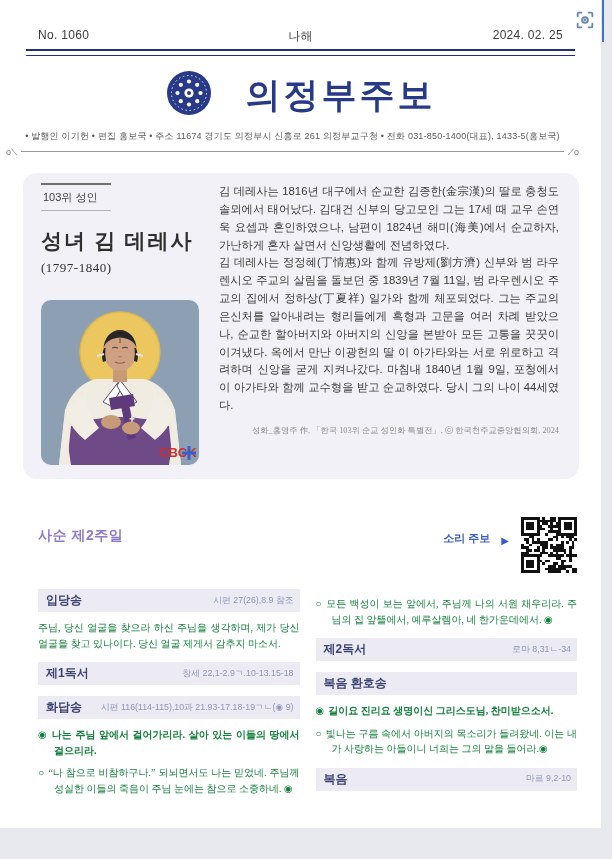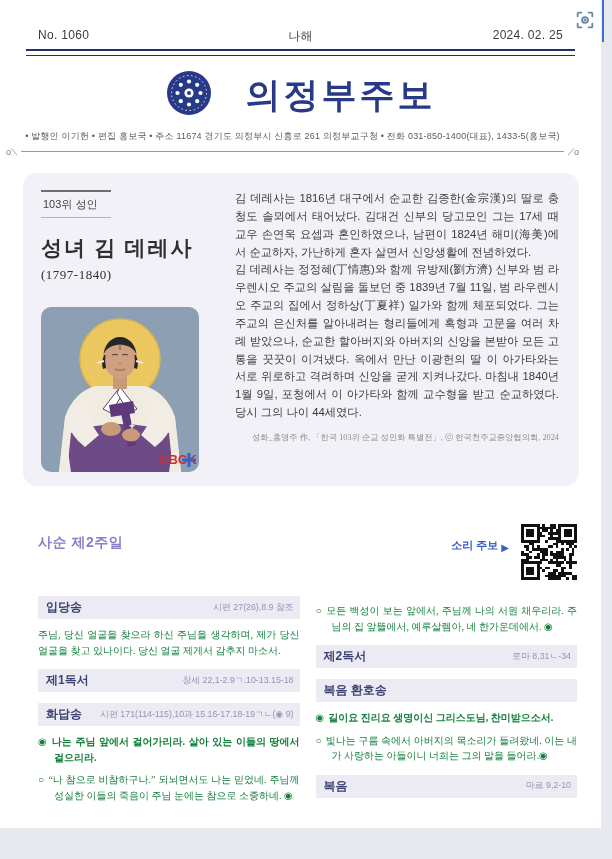--- a/index.html
+++ b/index.html
@@ -29,38 +29,38 @@
   .mast-title{font-size:35px;font-weight:800;color:#283a87;letter-spacing:3px;
        font-family:"Liberation Sans","DejaVu Sans",sans-serif;margin-left:24px;}
   .publisher{margin:10px 22px 0 6px;}
   .publisher .txt{text-align:center;font-size:9px;color:#5a5a5a;letter-spacing:.2px;}
   .pub-rule{display:flex;align-items:center;margin-top:4px;color:#8a8a8a;font-size:9px;}
   .pub-rule .line{flex:1;border-bottom:1px solid #9a9a9a;height:1px;margin:0 4px 3px 4px;}
   .pub-rule .dg{font-size:9px;color:#777;}
 
   
   .card{margin:15px 22px 0 23px;background:#f2f1f7;border-radius:14px;
-        padding:17px 20px 14px 18px;display:flex;gap:36px;}
+        padding:10px 20px 14px 18px;display:flex;gap:20px;}
   .card-left{width:158px;flex-shrink:0;}
   .tag{display:inline-block;border-top:2px solid #6e6e6e;border-bottom:1px solid #b5b5b5;
        padding:5px 14px 5px 2px;font-size:11px;color:#3f3f3f;}
   .saint-name{font-family:"Liberation Serif","DejaVu Serif",serif;font-size:21px;
        font-weight:700;color:#2f2f2f;margin-top:16px;letter-spacing:2px;}
   .saint-years{font-family:"Liberation Serif","DejaVu Serif",serif;font-size:13px;
        color:#2f2f2f;margin-top:5px;letter-spacing:.5px;}
   .portrait{margin-top:24px;width:158px;height:165px;border-radius:10px;overflow:hidden;display:block;}
   .card-right{flex:1;min-width:0;}
   .bio{font-size:11.3px;line-height:1.58;color:#3a3a3a;text-align:justify;}
   .bio p{margin:0;}
   .credit{margin-top:10px;text-align:right;font-size:8.3px;color:#8d8d8d;font-family:Liberation Serif, serif;}
 
   
   .lit-head{display:flex;align-items:flex-start;margin:38px 24px 0 38px;}
   .lit-title{flex:1;font-size:14px;font-weight:800;color:#8f7cc6;letter-spacing:.5px;padding-top:10px;}
-  .audio{display:flex;align-items:flex-end;gap:3px;color:#3a5cc5;font-size:11px;font-weight:700;
+  .audio{display:flex;align-items:flex-end;gap:11px;color:#3a5cc5;font-size:11px;font-weight:700;
          margin:14px 12px 0 0;cursor:pointer;}
   .audio .arrow{font-size:10px;}
   .qr{width:56px;height:56px;background:#fff;display:block;}
 
   .cols{display:flex;gap:16px;margin:16px 24px 0 38px;}
   .col{flex:1;min-width:0;}
   .bar{display:flex;justify-content:space-between;align-items:center;background:#eceaf3;
        padding:3px 6px 3px 8px;margin:11px 0 8px 0;}
   .bar:first-child{margin-top:0;}
   .bar .lbl{font-size:12px;font-weight:700;color:#3a4272;}
@@ -440,21 +440,21 @@
           <span class="lbl">입당송</span>
           <span class="ref">시편 27(26),8.9 참조</span>
         </div>
         <p class="lpara">주님, 당신 얼굴을 찾으라 하신 주님을 생각하며, 제가 당신 얼굴을 찾고 있나이다. 당신 얼굴 제게서 감추지 마소서.</p>
         <div class="bar">
           <span class="lbl">제1독서</span>
           <span class="ref">창세 22,1-2.9ㄱ.10-13.15-18</span>
         </div>
         <div class="bar">
           <span class="lbl">화답송</span>
-          <span class="ref">시편 171(114-115),10과 15.16-17.18-19ㄱㄴ(◉ 9)</span>
+          <span class="ref">시편 116(114-115),10과 21.93-17.18-19ㄱㄴ(◉ 9)</span>
         </div>
         <p class="verse bold"><span class="mk">◉</span>나는 주님 앞에서 걸어가리라. 살아 있는 이들의 땅에서 걸으리라.</p>
         <p class="verse"><span class="mk">○</span>“나 참으로 비참하구나.” 되뇌면서도 나는 믿었네. 주님께 성실한 이들의 죽음이 주님 눈에는 참으로 소중하네. ◉</p>
       </div>
     <div class="col">
         <p class="verse"><span class="mk">○</span>모든 백성이 보는 앞에서, 주님께 나의 서원 채우리라. 주님의 집 앞뜰에서, 예루살렘아, 네 한가운데에서. ◉</p>
         <div class="bar">
           <span class="lbl">제2독서</span>
           <span class="ref">로마 8,31ㄴ-34</span>
         </div>

